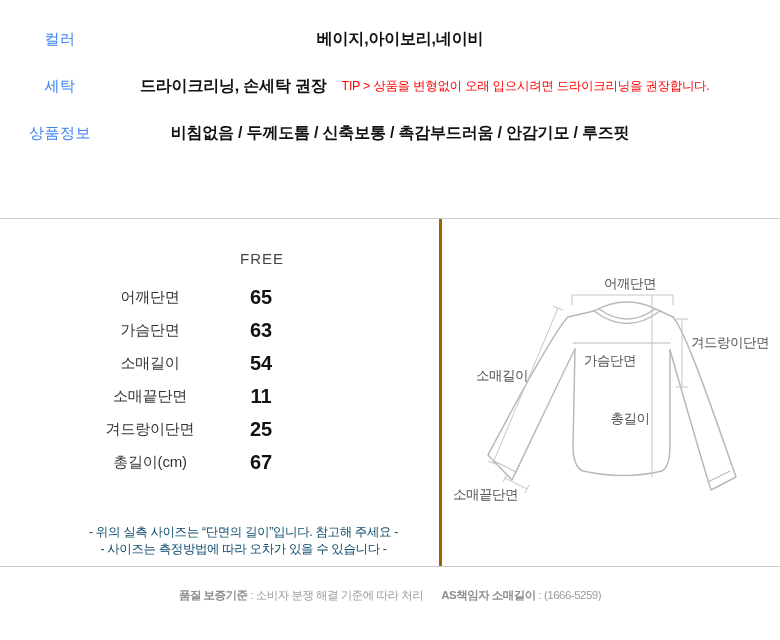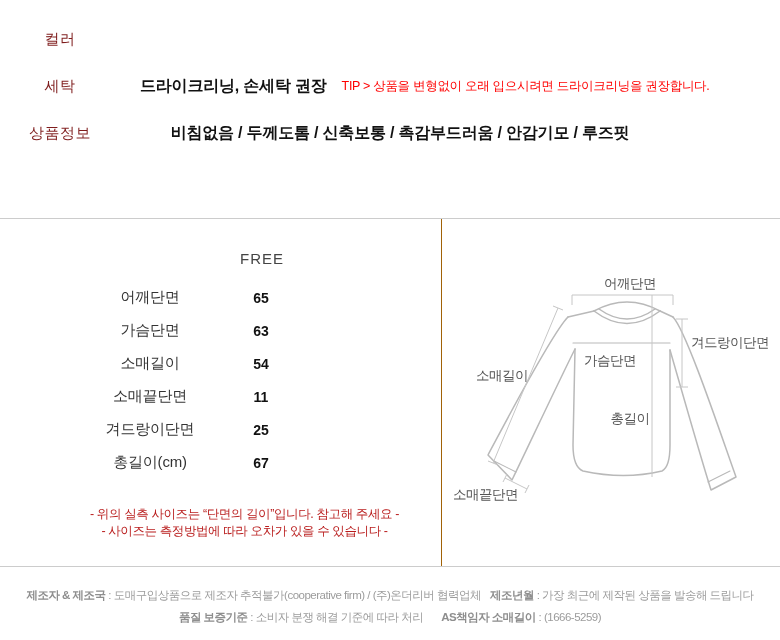--- a/index.html
+++ b/index.html
@@ -7,53 +7,53 @@
   body {
     width: 780px; height: 640px;
     font-family: "Liberation Sans", "DejaVu Sans", sans-serif;
     color: #222; overflow: hidden; position: relative;
   }
 
   
   .spec-section { height: 218px; padding-top: 16px; }
   .spec-row { height: 47px; display: flex; align-items: center; }
   .spec-label {
-    width: 120px; text-align: center; font-size: 15px; color: #7f1d1d;
+    width: 120px; text-align: center; font-size: 15px; color: #3b82f6;
     letter-spacing: 0.5px; flex: 0 0 auto;
   }
   .spec-value-wrap { width: 560px; text-align: center; }
   .spec-value { font-size: 16px; font-weight: bold; color: #111; letter-spacing: -0.2px; }
   .spec-row.wash .spec-value-wrap {
     width: auto; flex: 1; text-align: left; padding-left: 20px;
     display: flex; align-items: center; white-space: nowrap; overflow: hidden;
   }
   .spec-tip { font-size: 12.5px; color: #ff0000; margin-left: 15px; font-weight: normal; letter-spacing: -0.3px; }
 
   
   .measure-section {
     height: 349px; border-top: 1px solid #cccccc; border-bottom: 1px solid #cccccc;
     display: flex;
   }
-  .size-cell { width: 442px; border-right: 1px solid #a16207; flex: 0 0 auto; }
+  .size-cell { width: 442px; border-right: 3px solid #a16207; flex: 0 0 auto; }
   .diagram-cell { flex: 1; position: relative; }
 
   .free-header {
     margin-top: 31px; margin-left: 240px; width: 42px; text-align: center;
     font-size: 15px; color: #444; letter-spacing: 1px;
   }
   .size-rows { margin-top: 14px; }
   .size-row { height: 33px; display: flex; align-items: center; }
   .size-row-label {
     margin-left: 60px; width: 180px; text-align: center;
     font-size: 15px; color: #333; letter-spacing: -0.2px;
   }
   .size-row-value {
-    width: 42px; text-align: center; font-size: 14px; font-weight: bold; color: #111;
+    width: 42px; text-align: center; font-size: 20px; font-weight: bold; color: #111;
   }
-  .size-notes { margin-top: 27px; text-align: center; font-size: 12.5px; color: #b91c1c; line-height: 17px; letter-spacing: -0.4px; padding-left: 48px; }
+  .size-notes { margin-top: 45px; text-align: center; font-size: 12.5px; color: #0c4a6e; line-height: 17px; letter-spacing: -0.4px; padding-left: 48px; }
 
   
   .diagram-svg { position: absolute; left: 0; top: 0; width: 338px; height: 349px; }
   .diagram-svg text { font-family: "Liberation Sans", "DejaVu Sans", sans-serif; font-size: 13.5px; fill: #555; letter-spacing: -0.5px; }
   .shirt-line { fill: none; stroke: #b9b9b9; stroke-width: 1.5; stroke-linecap: round; stroke-linejoin: round; }
   .meas-line { fill: none; stroke: #c6c6c6; stroke-width: 1; }
 
   
   .footer-section { height: 73px; padding-top: 17px; text-align: center; }
   .footer-line { font-size: 11.5px; color: #9c9c9c; line-height: 22px; white-space: nowrap; letter-spacing: -0.5px; }
@@ -62,20 +62,23 @@
   .footer-line .gap-lg { margin-left: 18px; }
   .footer-line1 { overflow: hidden; }
 </style>
 </head>
 <body>
 
 <div class="spec-section">
 
   <div class="spec-row">
     <div class="spec-label">컬러</div>
+    <div class="spec-value-wrap">
+      <span class="spec-value">베이지,아이보리,네이비</span>
+    </div>
   </div>
 
 
   <div class="spec-row wash">
     <div class="spec-label">세탁</div>
     <div class="spec-value-wrap">
       <span class="spec-value">드라이크리닝, 손세탁 권장</span>
       <span class="spec-tip">TIP &gt; 상품을 변형없이 오래 입으시려면 드라이크리닝을 권장합니다.</span>
     </div>
   </div>
@@ -168,19 +171,16 @@
       <text x="168" y="146" text-anchor="middle">가슴단면</text>
       <text x="60" y="161" text-anchor="middle">소매길이</text>
       <text x="188" y="204" text-anchor="middle">총길이</text>
       <text x="11" y="280" text-anchor="start">소매끝단면</text>
     </svg>
   </div>
 
 </div>
 
 <div class="footer-section">
-  <div class="footer-line footer-line1">
-    <span class="b">제조자 &amp; 제조국</span><span> : 도매구입상품으로 제조자 추적불가(cooperative firm) / (주)온더리버 협력업체</span><span class="b gap-md">제조년월</span><span> : 가장 최근에 제작된 상품을 발송해 드립니다</span>
-  </div>
   <div class="footer-line">
     <span class="b">품질 보증기준</span><span> : 소비자 분쟁 해결 기준에 따라 처리</span><span class="b gap-lg">AS책임자 소매길이</span><span> : (1666-5259)</span>
   </div>
 </div>
 
 </body></html>

